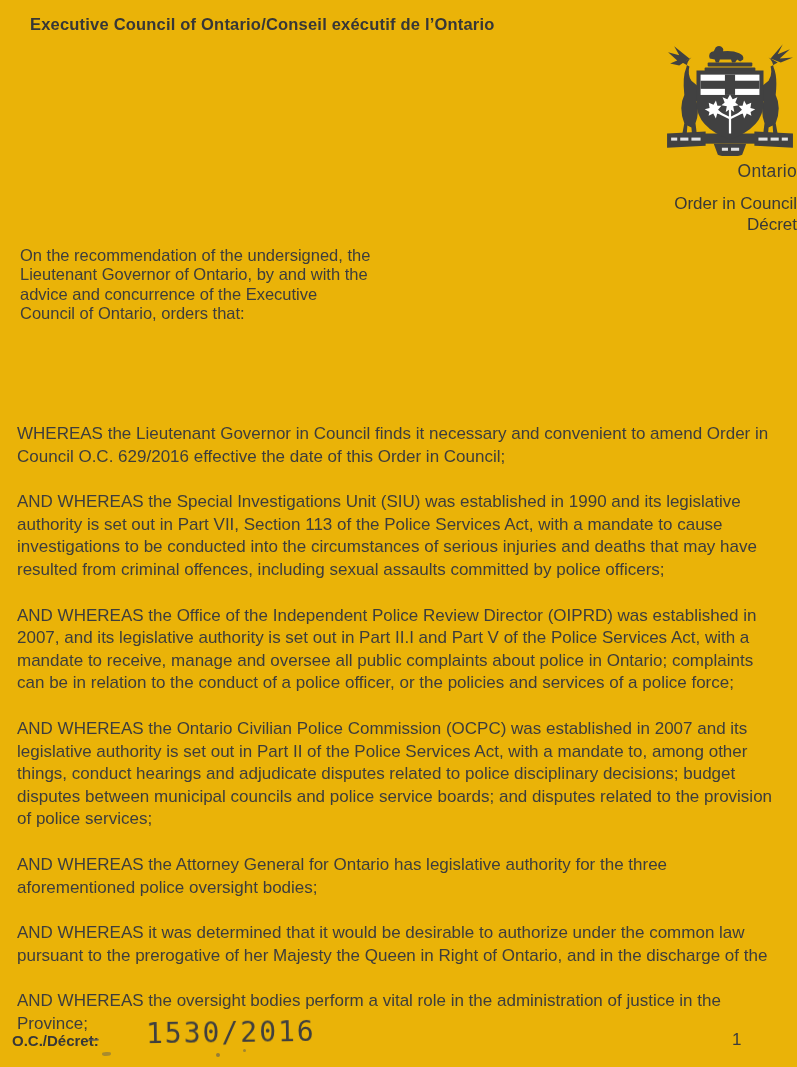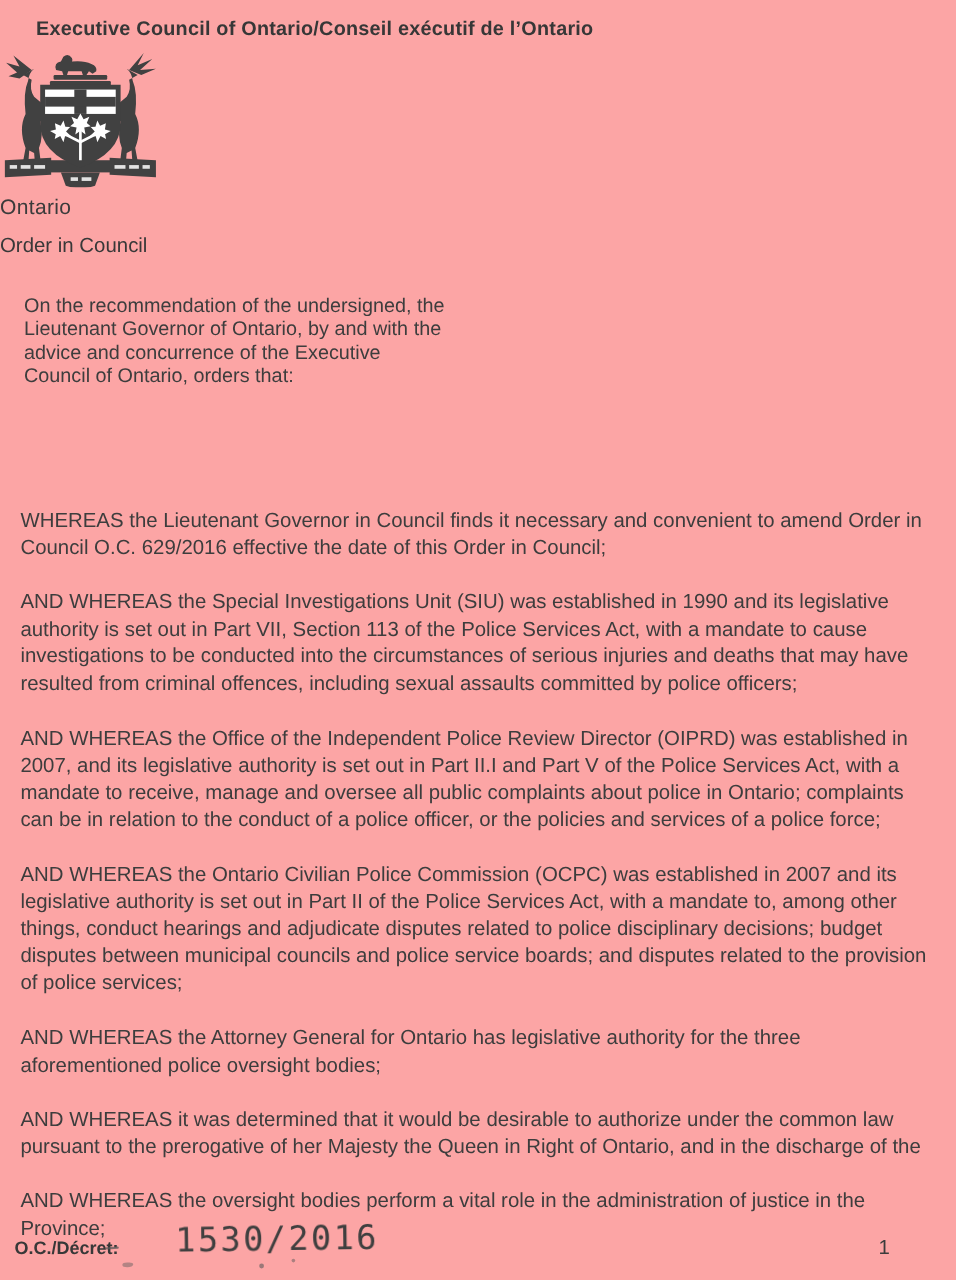--- a/index.html
+++ b/index.html
@@ -3,40 +3,40 @@
 <meta charset="utf-8">
 <title>Order in Council</title>
 <style>
   * { box-sizing: border-box; }
   html, body { margin: 0; padding: 0; background: #ffffff; }
   .page {
     position: relative;
     width: 797px;
     height: 1067px;
     margin: 0 auto;
-    background: #fca5a5;
+    background: #eab308;
     font-family: "Liberation Sans", sans-serif;
     color: #3c3c3c;
     overflow: hidden;
   }
   .doc-header {
     position: absolute;
     top: 15px;
     left: 30px;
     font-size: 16.5px;
     font-weight: bold;
     letter-spacing: 0.2px;
     color: #373737;
   }
   .crest-block {
     position: absolute;
     top: 42px;
     left: 0;
     width: 100%;
-    text-align: left;
+    text-align: right;
   }
   .crest-svg {
     display: inline-block;
     filter: blur(0.35px);
   }
   .crest-wordmark {
     font-size: 17.5px;
     color: #3b3b3b;
     margin-top: 1px;
     letter-spacing: 0.3px;
@@ -166,20 +166,21 @@
         <rect x="94" y="94" width="9" height="3"></rect>
           <rect x="106" y="94" width="8" height="3"></rect>
           <rect x="117" y="94" width="6" height="3"></rect>
         <rect x="58" y="104" width="6" height="3"></rect>
           <rect x="67" y="104" width="8" height="3"></rect>
       </g>
     </svg>
     <div class="crest-wordmark">Ontario</div>
     <div class="doc-title-block">
       <div class="doc-title">Order in Council</div>
+      <div class="doc-title">Décret</div>
     </div>
   </div>
 
   <div class="preamble">
     <div class="preamble-en">On the recommendation of the undersigned, the Lieutenant Governor of Ontario, by and with the advice and concurrence of the Executive Council of Ontario, orders that:</div>
   </div>
 
   <div class="body-text">
     <p>WHEREAS the Lieutenant Governor in Council finds it necessary and convenient to amend Order in Council O.C. 629/2016 effective the date of this Order in Council;</p>
     <p>AND WHEREAS the Special Investigations Unit (SIU) was established in 1990 and its legislative authority is set out in Part VII, Section 113 of the Police Services Act, with a mandate to cause investigations to be conducted into the circumstances of serious injuries and deaths that may have resulted from criminal offences, including sexual assaults committed by police officers;</p>

